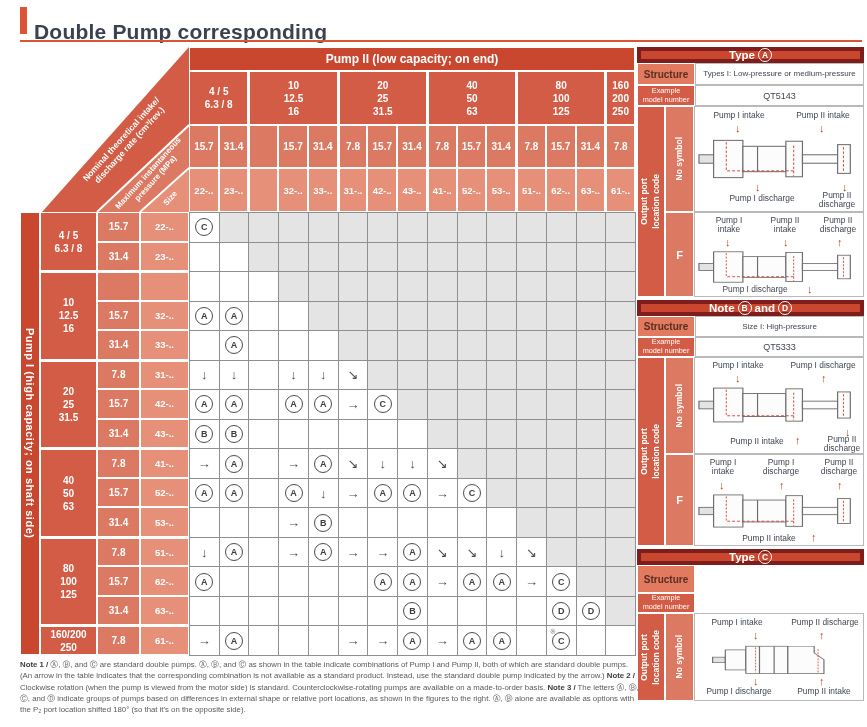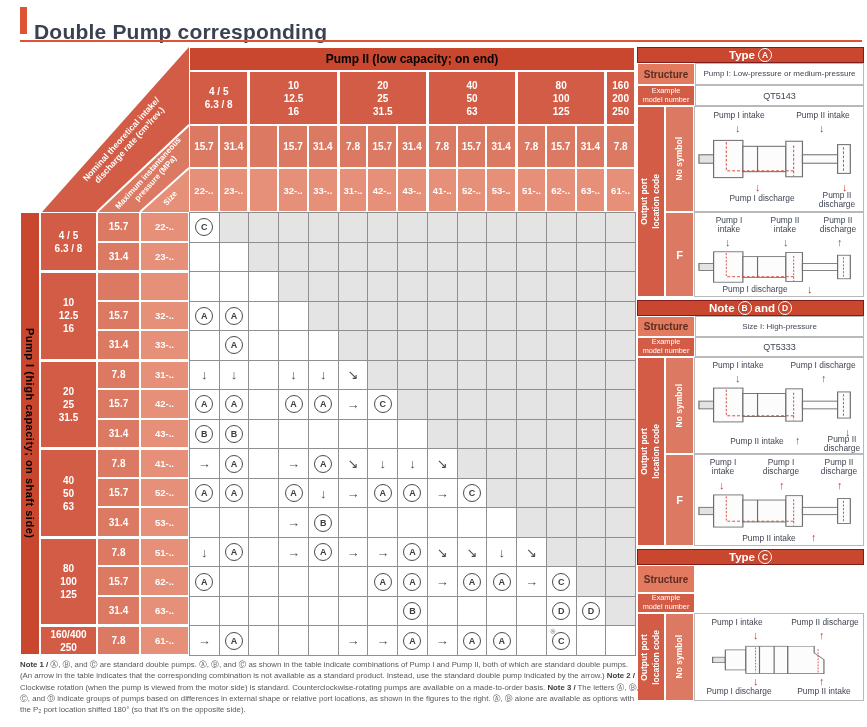--- a/index.html
+++ b/index.html
@@ -3,21 +3,21 @@
 <meta charset="utf-8">
 <style>
   html,body{margin:0;padding:0;background:#fff;}
   #page{position:relative;width:867px;height:727px;background:#fff;overflow:hidden;
         font-family:"Liberation Sans","DejaVu Sans",sans-serif;}
   
   .title-bar{position:absolute;left:20px;top:7px;width:7px;height:27px;background:#dd5435;}
   .page-title{position:absolute;left:34px;top:6px;font-size:21px;font-weight:bold;color:#3b4150;letter-spacing:.2px;}
   .title-rule{position:absolute;left:20px;top:40px;width:842px;height:2px;background:#dd5435;}
   
-  .band{position:absolute;box-sizing:border-box;border:1px solid #fff;background:#c8472e;color:#000000;
+  .band{position:absolute;box-sizing:border-box;border:1px solid #fff;background:#c8472e;color:#ffffff;
         font-weight:bold;display:flex;align-items:center;justify-content:center;}
   .pump2-band{left:189px;top:47px;width:446px;height:24px;font-size:12px;}
   .pump1-band{left:20px;top:212px;width:20px;height:443px;}
   .vtext-cw{writing-mode:vertical-rl;font-size:11px;font-weight:bold;letter-spacing:.5px;white-space:nowrap;}
   .hcell{position:absolute;box-sizing:border-box;border:1px solid #fff;color:#fff;display:flex;
          align-items:center;justify-content:center;text-align:center;white-space:pre-line;}
   .hgroup{background:#d25c45;font-size:10px;font-weight:bold;line-height:1.3;}
   .hpress{background:#dc7962;font-size:10px;font-weight:bold;}
   .hsize{background:#e68f79;font-size:9.5px;font-weight:bold;}
   .gbL{border-left:2px solid #fff;}
@@ -33,21 +33,21 @@
          border-bottom:1px solid #8f8f8f;display:flex;align-items:center;justify-content:center;}
   .mgray{background:#e4e4e4;}
   .circ{width:16px;height:16px;border:1.3px solid #4d4d4d;border-radius:50%;display:flex;align-items:center;
         justify-content:center;font-size:9px;font-weight:bold;color:#3d3d3d;background:#fff;}
   .marr{font-size:13px;color:#4d4d4d;}
   .refmark{position:absolute;left:3px;top:1px;font-size:7.5px;color:#8a8a8a;}
   
   .panel{position:absolute;left:637px;width:227px;}
   .pcell{position:absolute;box-sizing:border-box;display:flex;align-items:center;justify-content:center;
          text-align:center;white-space:pre-line;}
-  .phead{background:#c8472e;color:#fff;font-weight:bold;font-size:11.5px;border:1px solid #7f1d1d;gap:3px;}
+  .phead{background:#c8472e;color:#fff;font-weight:bold;font-size:11.5px;border:4px solid #7f1d1d;gap:3px;}
   .wcirc{display:inline-flex;width:12px;height:12px;border:1.2px solid #fff;border-radius:50%;
          align-items:center;justify-content:center;font-size:8.5px;font-weight:bold;color:#fff;}
   .slabel{background:#e17a5e;color:#5a2d22;font-weight:bold;font-size:10px;border:1px solid #fff;}
   .elabel{background:#d25c45;color:#fff;font-size:7.3px;line-height:1.2;border:1px solid #fff;}
   .wval{background:#fff;border:1px solid #b9b9b9;color:#3f4552;}
   .sval{font-size:8px;line-height:1.25;}
   .eval{font-size:9px;}
   .olabel{background:#d25c45;border:1px solid #fff;}
   .vcode{background:#dc7962;border:1px solid #fff;}
   .vtext-ccw{writing-mode:vertical-rl;transform:rotate(180deg);color:#fff;font-size:8.5px;font-weight:bold;
@@ -175,21 +175,21 @@
       <div class="hcell hsize" style="left: 140px; top: 507.333px; width: 49px; height: 29.5333px;">53-..</div>
       <div class="hcell hgroup gbT" style="left: 40px; top: 536.867px; width: 57px; height: 88.6px;">80
 100
 125</div>
       <div class="hcell hpress gbT" style="left: 97px; top: 536.867px; width: 43px; height: 29.5333px;">7.8</div>
       <div class="hcell hsize gbT" style="left: 140px; top: 536.867px; width: 49px; height: 29.5333px;">51-..</div>
       <div class="hcell hpress" style="left: 97px; top: 566.4px; width: 43px; height: 29.5333px;">15.7</div>
       <div class="hcell hsize" style="left: 140px; top: 566.4px; width: 49px; height: 29.5333px;">62-..</div>
       <div class="hcell hpress" style="left: 97px; top: 595.933px; width: 43px; height: 29.5333px;">31.4</div>
       <div class="hcell hsize" style="left: 140px; top: 595.933px; width: 49px; height: 29.5333px;">63-..</div>
-      <div class="hcell hgroup gbT" style="left: 40px; top: 625.467px; width: 57px; height: 29.5333px;">160/400
+      <div class="hcell hgroup gbT" style="left: 40px; top: 625.467px; width: 57px; height: 29.5333px;">160/200
 250</div>
       <div class="hcell hpress gbT" style="left: 97px; top: 625.467px; width: 43px; height: 29.5333px;">7.8</div>
       <div class="hcell hsize gbT" style="left: 140px; top: 625.467px; width: 49px; height: 29.5333px;">61-..</div>
     </div>
   <div id="matrix">
       <div class="mcell" style="left: 0px; top: 0px; width: 29.7333px; height: 29.5333px;">
         <span class="circ">C</span>
       </div>
       <div class="mcell mgray" style="left: 29.7333px; top: 0px; width: 29.7333px; height: 29.5333px;"></div>
       <div class="mcell mgray" style="left: 59.4667px; top: 0px; width: 29.7333px; height: 29.5333px;"></div>
@@ -549,21 +549,21 @@
       <div class="mcell" style="left: 386.533px; top: 413.467px; width: 29.7333px; height: 29.5333px;"></div>
       <div class="mcell" style="left: 416.267px; top: 413.467px; width: 29.7333px; height: 29.5333px;"></div>
     </div>
 
   <div class="panel" style="top:47px;height:250px">
     <div class="pcell phead" style="left:0;top:0;width:227px;height:16px">
       <span>Type</span>
       <span class="wcirc">A</span>
     </div>
     <div class="pcell slabel" style="left:0;top:16px;width:58px;height:22px">Structure</div>
-    <div class="pcell wval sval" style="left:58px;top:16px;width:169px;height:22px">Pump I: Low-pressure or medium-pressure</div>
+    <div class="pcell wval sval" style="left:58px;top:16px;width:169px;height:22px">Types I: Low-pressure or medium-pressure</div>
     <div class="pcell elabel" style="left:0;top:38px;width:58px;height:21px">Example
 model number</div>
     <div class="pcell wval eval" style="left:58px;top:38px;width:169px;height:21px">QT5143</div>
     <div class="pcell olabel" style="left:0;top:59px;width:28px;height:191px">
       <span class="vtext-ccw">Output port
 location code</span>
     </div>
     <div class="pcell vcode" style="left:28px;top:59px;width:29px;height:106px">
       <span class="vtext-ccw">No symbol</span>
     </div>

